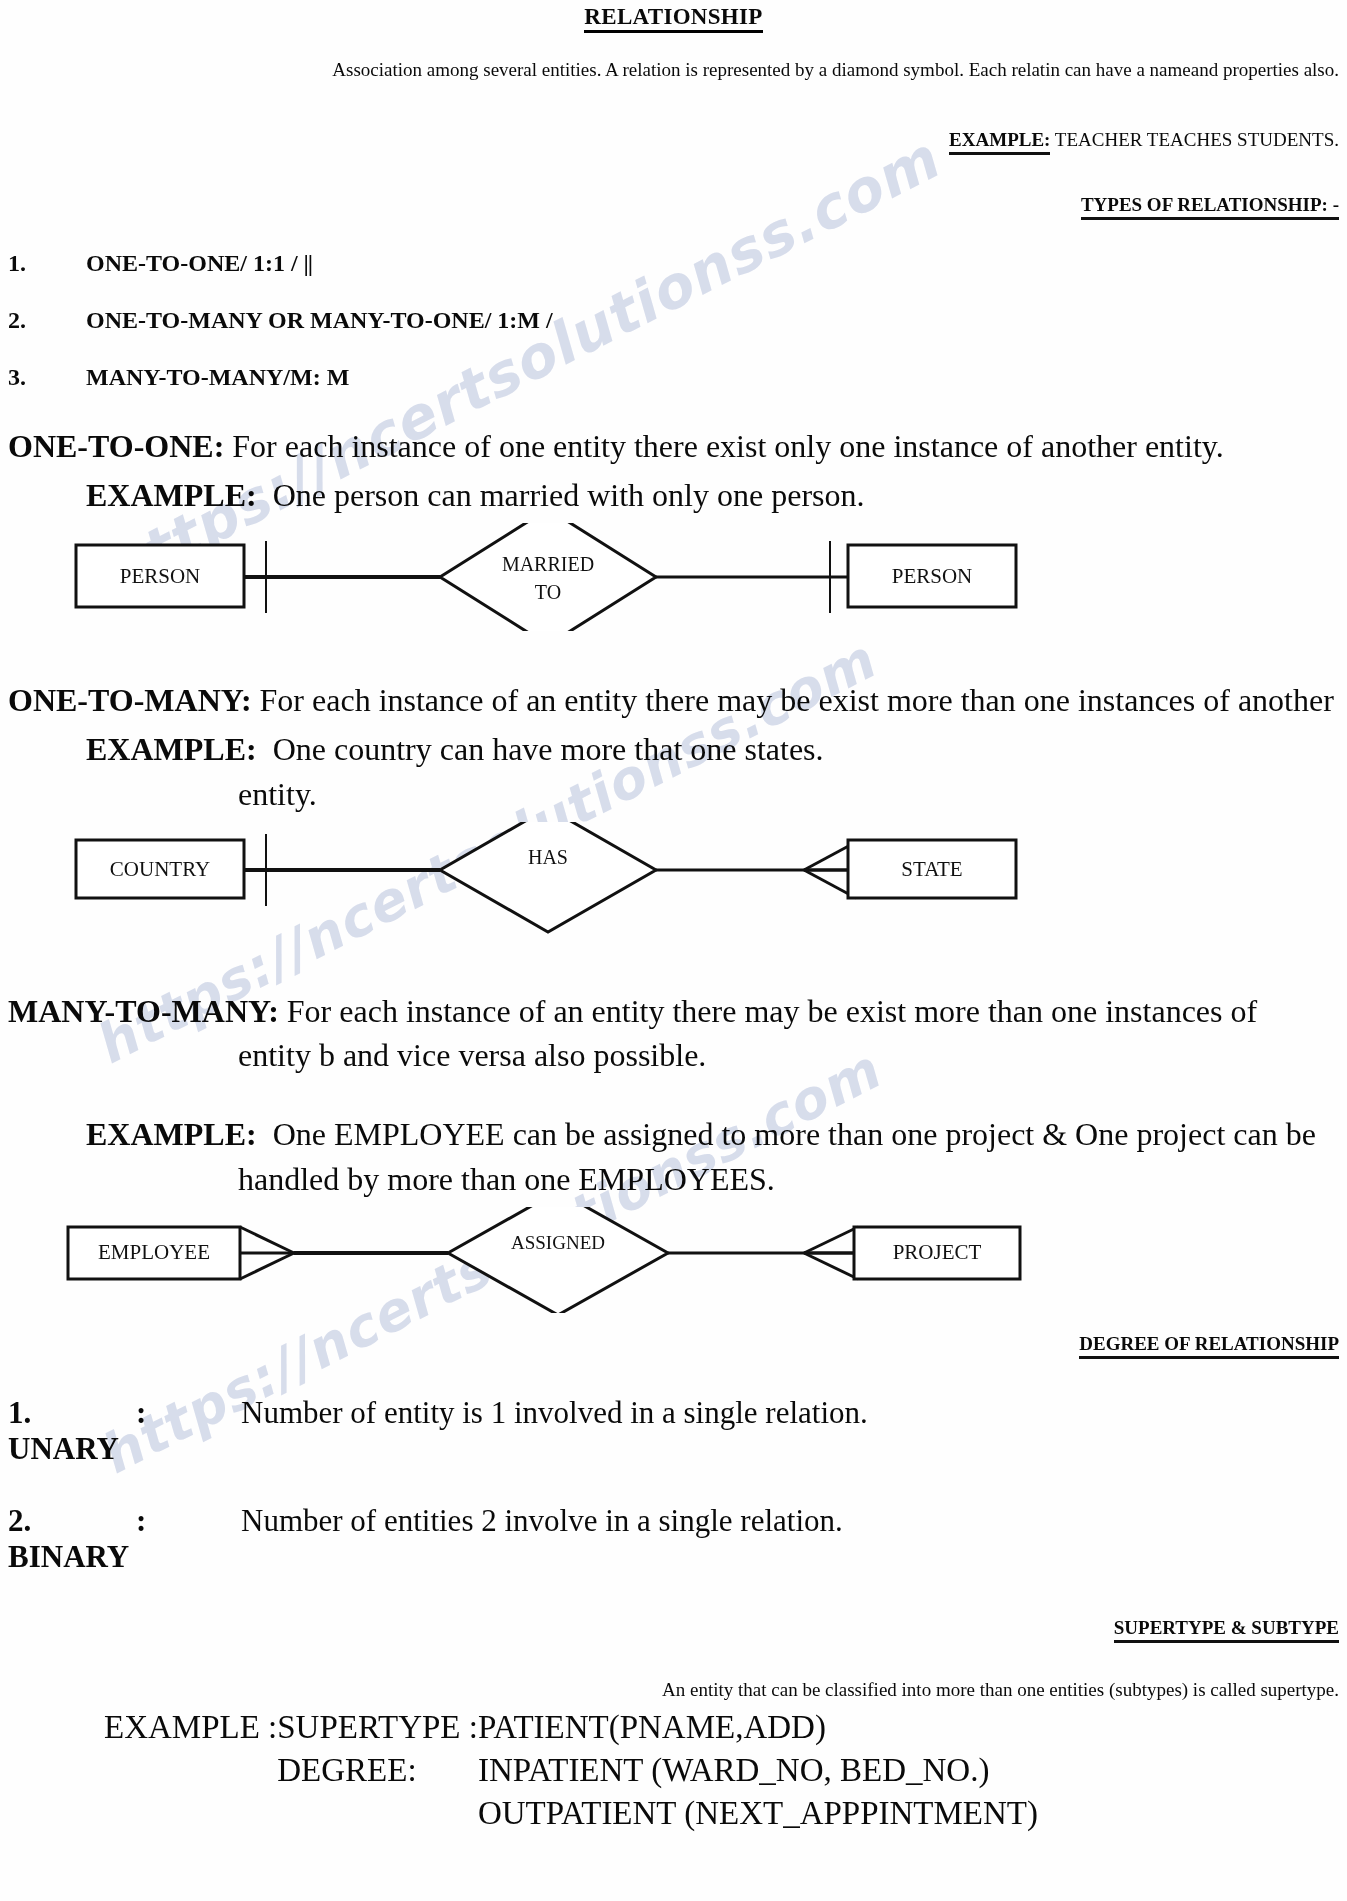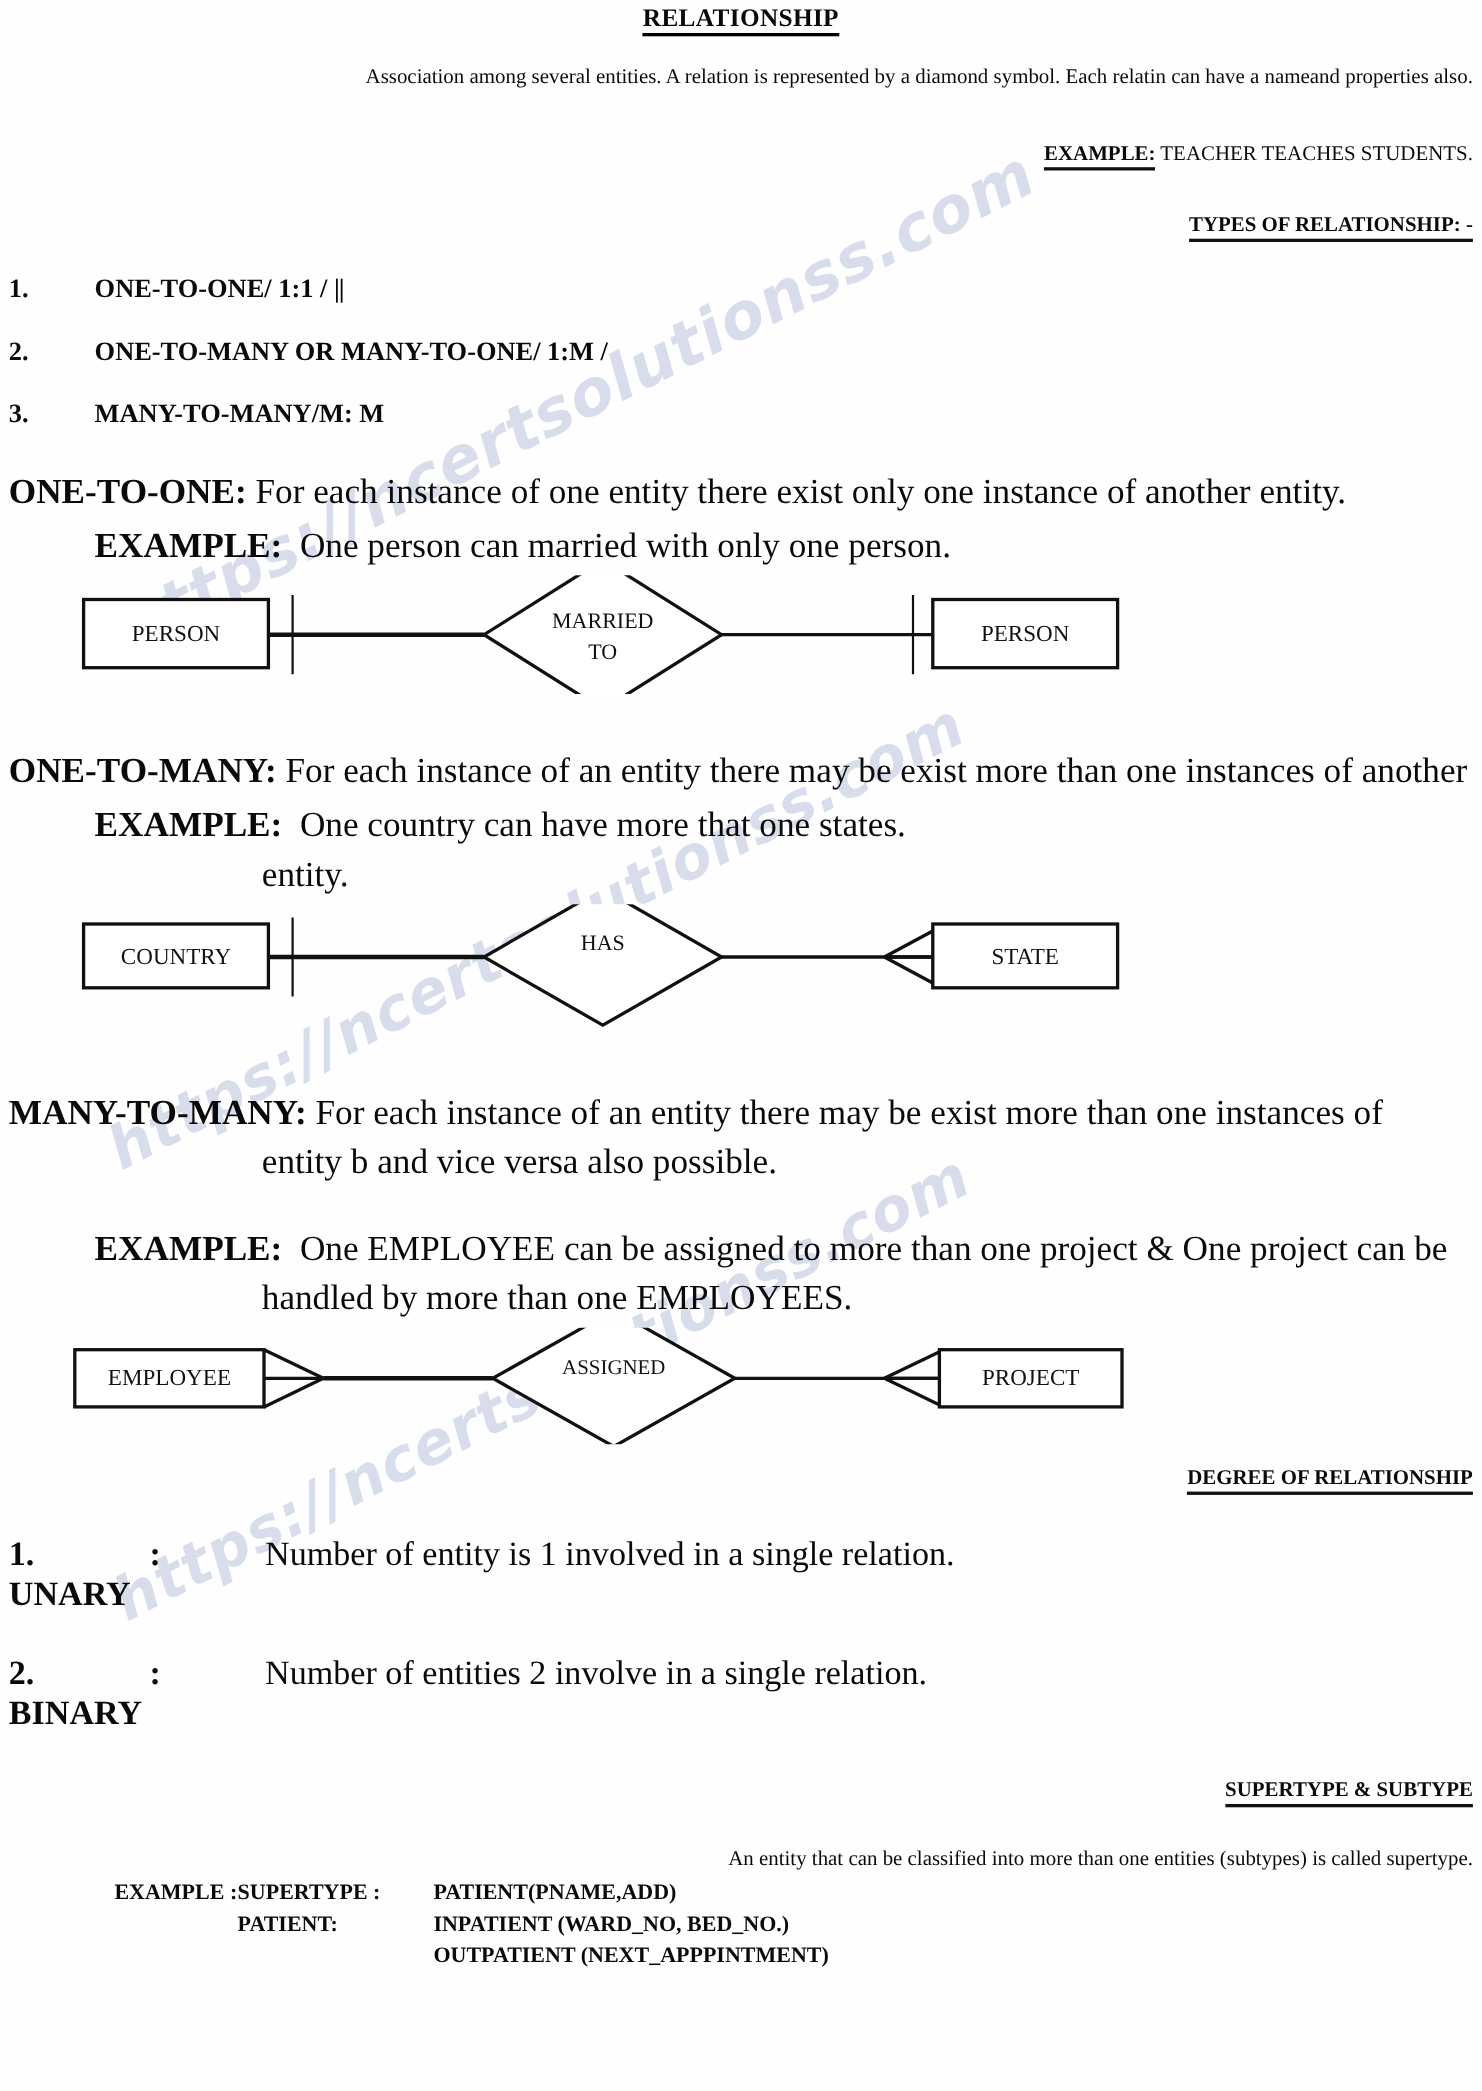--- a/index.html
+++ b/index.html
@@ -115,22 +115,22 @@
   .deg-row .deg-colon {
     font-weight: bold;
     width: 105px;
     flex: none;
   }
   .deg-row .deg-text { flex: 1; }
 
   
   .st-table {
     margin-top: 4px;
-    font-size: 20px;
-    font-weight: bold;
+    font-size: 33px;
+    font-weight: normal;
     border-collapse: collapse;
   }
   .st-table td { padding: 3px 0; vertical-align: top; white-space: nowrap; }
   .st-c1 { width: 112px; }
   .st-c2 { width: 178px; }
   .st-c3 { width: 275px; }
 </style>
 </head>
 <body>
 
@@ -303,21 +303,21 @@
 
     <table class="st-table" style="margin-left:96px">
       <tbody>
         <tr>
           <td class="st-c1">EXAMPLE :</td>
           <td class="st-c2">SUPERTYPE :</td>
           <td class="st-c3">PATIENT(PNAME,ADD)</td>
         </tr>
         <tr>
           <td class="st-c1"></td>
-          <td class="st-c2">PATIENT:</td>
+          <td class="st-c2">DEGREE:</td>
           <td class="st-c3">INPATIENT (WARD_NO, BED_NO.)</td>
         </tr>
         <tr>
           <td class="st-c1"></td>
           <td class="st-c2"></td>
           <td class="st-c3">OUTPATIENT (NEXT_APPPINTMENT)</td>
         </tr>
       </tbody>
     </table>
 

